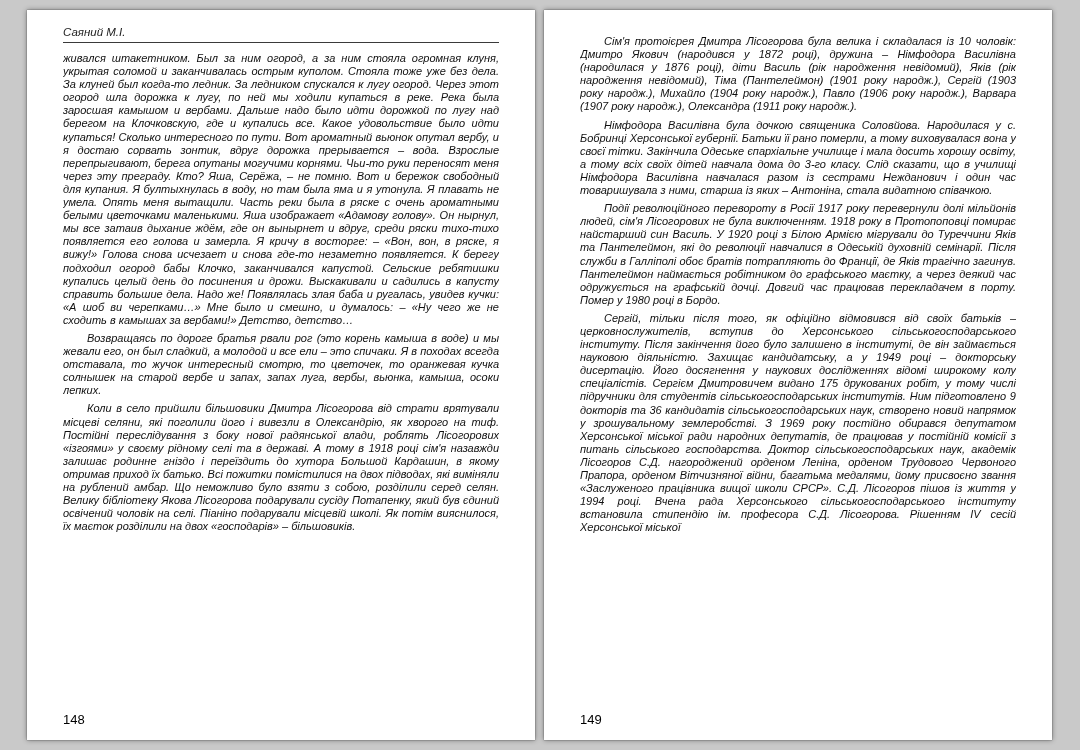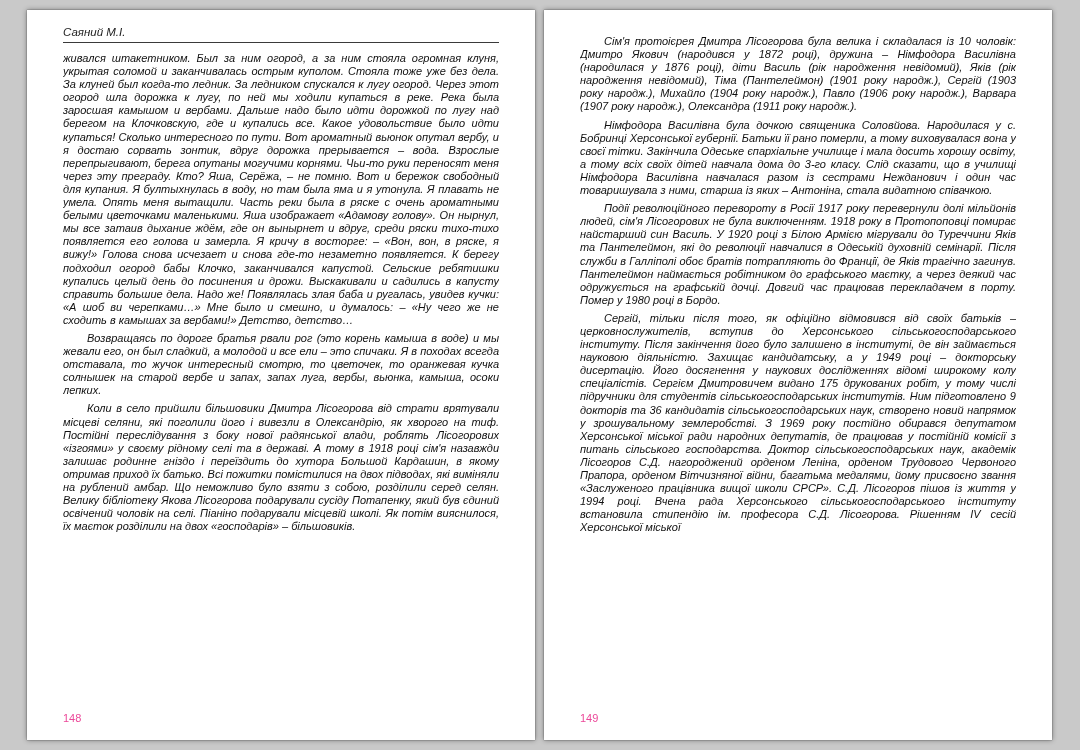--- a/index.html
+++ b/index.html
@@ -50,22 +50,22 @@
     color: #101010;
   }
   .para {
     margin: 0 0 5px 0;
     text-indent: 24px;
     font-style: italic;
   }
   .para.no-indent { text-indent: 0; }
   .para.italic { font-style: italic; }
   .page-footer {
-    font-size: 11px;
-    color: #ec4899;
+    font-size: 13px;
+    color: #000000;
     padding-top: 5px;
     height: 16px;
   }
   .page-footer.align-left  { text-align: left; }
   .page-footer.align-right { text-align: left; }
 </style>
 </head>
 <body>
 
 <div class="spread">

